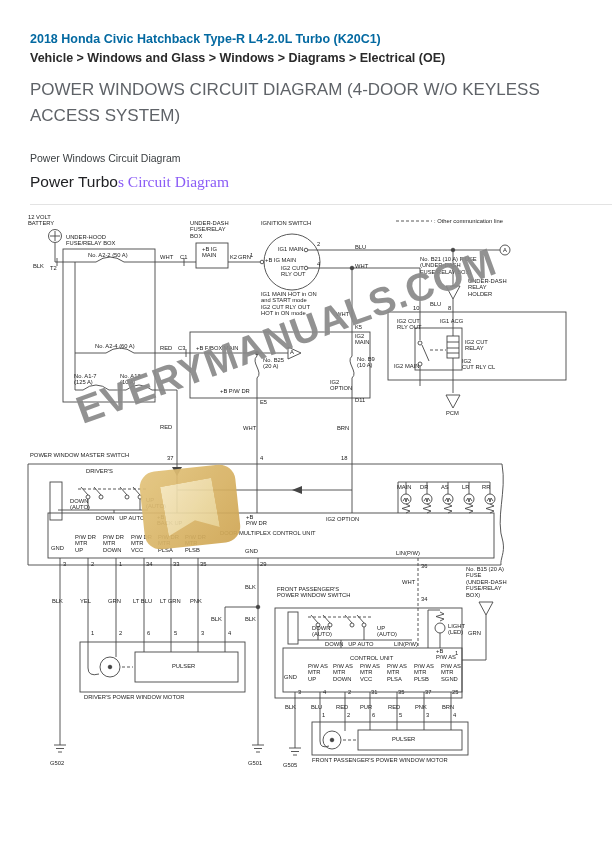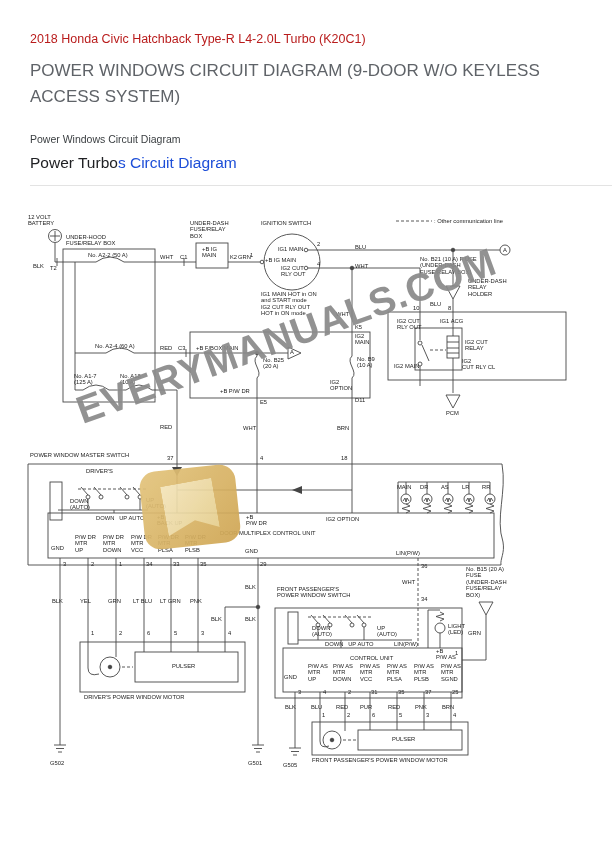--- a/index.html
+++ b/index.html
@@ -1,24 +1,24 @@
 <!DOCTYPE html>
 <html><head>
 <meta charset="utf-8">
 <style>
   html,body{margin:0;padding:0;background:#fff;}
   body{width:612px;height:866px;position:relative;overflow:hidden;
        font-family:"Liberation Sans",sans-serif;}
   .hdr{position:absolute;left:30px;top:30px;width:560px;}
-  .veh{font-size:12.5px;font-weight:normal;color:#b91c1c;line-height:1.5;}
+  .veh{font-size:12.5px;font-weight:bold;color:#0369a1;line-height:1.5;}
   .crumb{font-size:12.5px;font-weight:bold;color:#2a2a2a;line-height:1.5;}
   .ptitle{font-size:17px;color:#5f6368;margin-top:9px;line-height:1.55;width:545px;}
   .doclbl{font-size:10.5px;color:#3c4043;margin-top:23px;}
   .sect{font-size:15.5px;margin-top:9px;color:#202124;}
-  .sect .hl{color:#1d4ed8;}
+  .sect .hl{color:#8b5cf6;font-family:Liberation Serif, serif;}
   .rule{border:none;border-top:1px solid #e3e3e3;margin-top:13px;width:582px;margin-left:0;}
   
   #diag{position:absolute;left:0;top:0;width:612px;height:866px;}
   .L{position:absolute;font-size:5.8px;line-height:1.12;color:#1c1c1c;
      white-space:pre;font-family:"Liberation Sans",sans-serif;}
   .wm{position:absolute;left:78px;top:390px;font-size:39px;font-weight:bold;
       color:rgba(122,122,122,0.82);letter-spacing:1px;transform:rotate(-20deg);
       transform-origin:left center;text-shadow:0 0 1px rgba(255,255,255,.6);
       font-family:"Liberation Sans",sans-serif;white-space:nowrap;}
   .logo{position:absolute;left:142px;top:468px;width:96px;height:78px;
@@ -27,21 +27,22 @@
   .logo .fold{position:absolute;left:22px;top:14px;width:52px;height:50px;
         background:linear-gradient(135deg,#f4e6bd,#e6cf8e);
         clip-path:polygon(0 0,100% 0,100% 100%,55% 78%,0 100%);opacity:.95;
         transform:rotate(-4deg);}
 </style>
 </head>
 <body>
 
 <div class="hdr">
   <div class="veh">2018 Honda Civic Hatchback Type-R L4-2.0L Turbo (K20C1)</div>
-  <div class="ptitle">POWER WINDOWS CIRCUIT DIAGRAM (9-DOOR W/O KEYLESS ACCESS SYSTEM)</div>
+  <div class="crumb">Vehicle &gt; Windows and Glass &gt; Windows &gt; Diagrams &gt; Electrical (OE)</div>
+  <div class="ptitle">POWER WINDOWS CIRCUIT DIAGRAM (4-DOOR W/O KEYLESS ACCESS SYSTEM)</div>
   <div class="doclbl">Power Windows Circuit Diagram</div>
   <div class="sect"><span>Power Turbo</span><span class="hl">s Circuit Diagram</span></div>
   <hr class="rule">
 </div>
 
 <div id="diag">
 <svg width="612" height="866" viewBox="0 0 612 866" style="position:absolute;left:0;top:0">
   <g stroke="#454545" stroke-width="0.9" fill="none">
     <circle cx="55" cy="236" r="6.5"></circle>
     <path d="M55,231 V241 M50,236 H60"></path>

